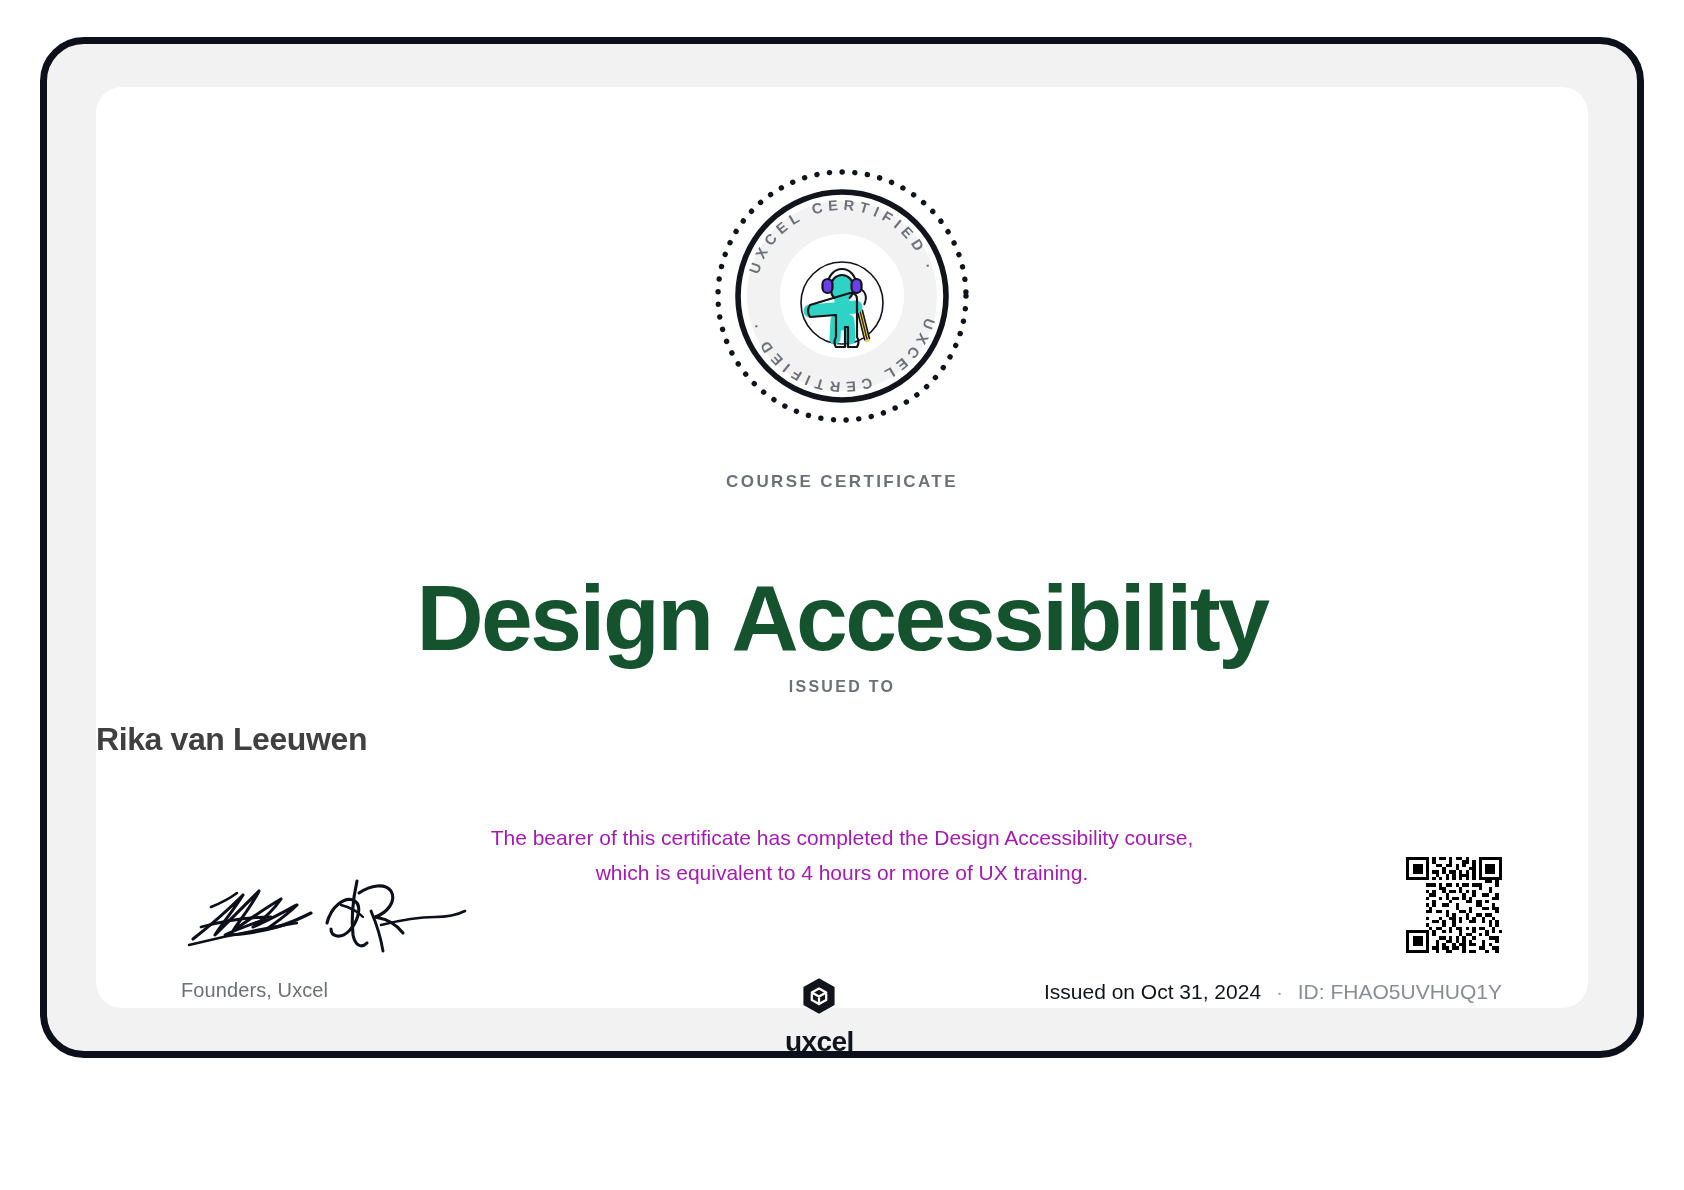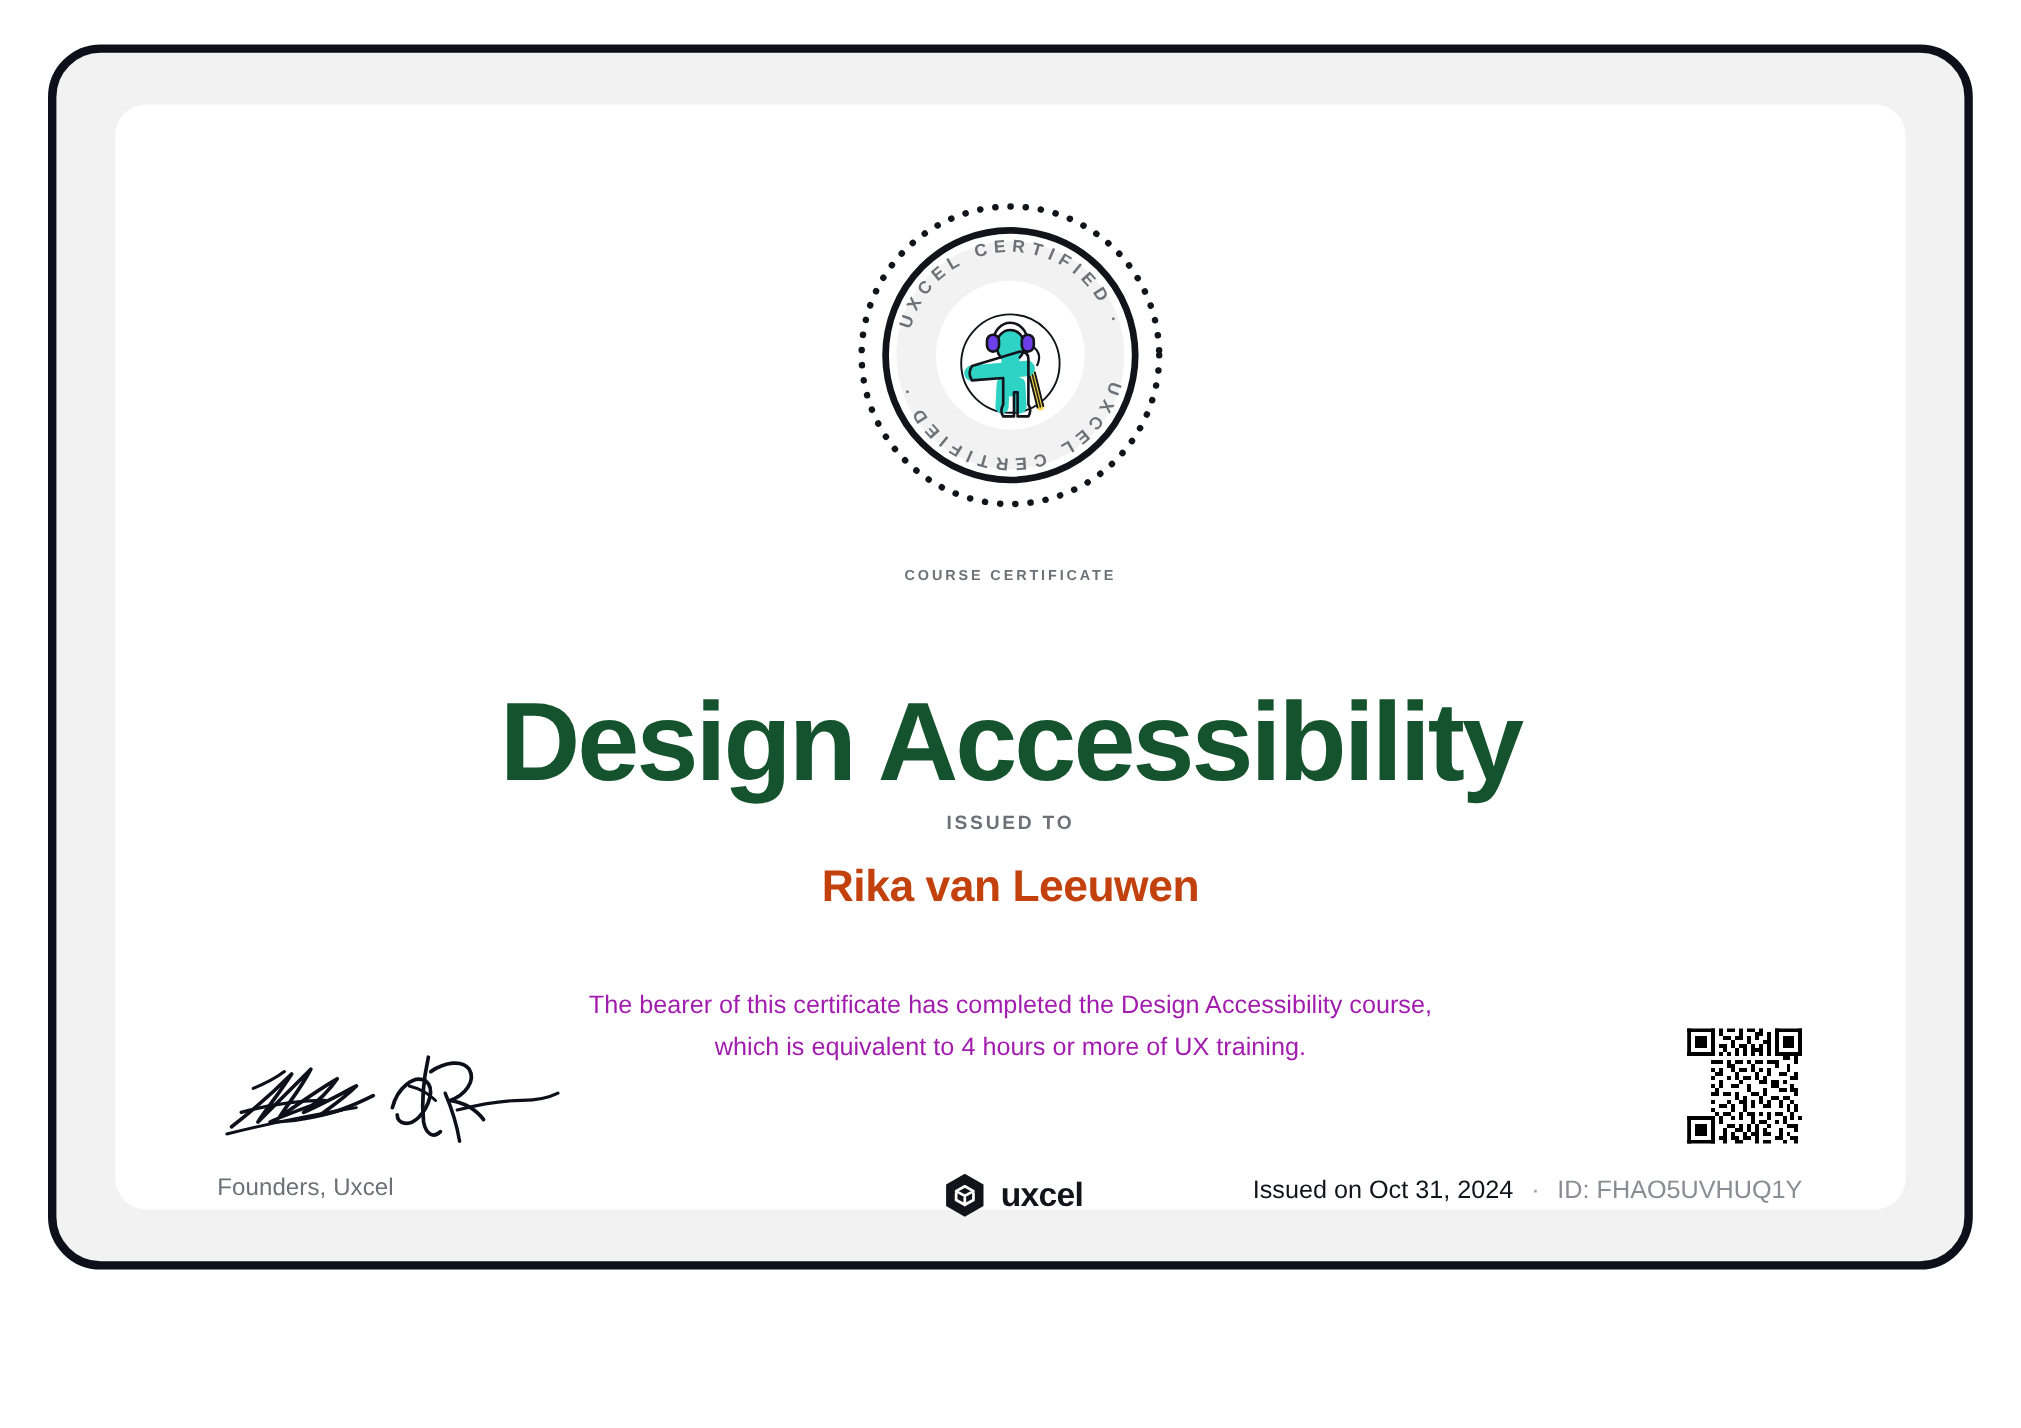--- a/index.html
+++ b/index.html
@@ -45,21 +45,21 @@
     height: 262px;
     margin-left: -131px;
   }
   .badge-wrap svg { display: block; width: 262px; height: 262px; }
 
   
   .kicker {
     position: absolute;
     left: 0; right: 0;
     text-align: center;
-    font-size: 12px;
+    font-size: 17px;
     font-weight: 700;
     letter-spacing: 2.4px;
     color: #6e7078;
   }
   .kicker-course { top: 385px; }
   .kicker-issued { top: 591px; font-size: 16px; letter-spacing: 2.3px; }
 
   .course-title {
     position: absolute;
     left: 0; right: 0;
@@ -69,26 +69,25 @@
     line-height: 110px;
     font-weight: 700;
     letter-spacing: -2.5px;
     color: #14532d;
   }
 
   .recipient {
     position: absolute;
     left: 0; right: 0;
     top: 628px;
-    text-align: center;
-    font-size: 37px;
+    font-size: 32px;
     line-height: 48px;
     font-weight: 700;
     letter-spacing: -0.4px;
-    color: #c2410c;
+    color: #404040;
   }
 
   .blurb {
     position: absolute;
     left: 50%;
     top: 712px;
     width: 860px;
     margin-left: -430px;
     text-align: center;
     font-size: 21px;
@@ -112,20 +111,21 @@
   }
 
   .brand {
     position: absolute;
     left: 50%;
     top: 890px;
     margin-left: -57px;
     display: flex;
     align-items: center;
     gap: 11px;
+    flex-direction: column;
   }
   .brand-mark { width: 38px; height: 38px; display: block; }
   .brand-name {
     font-size: 28px;
     font-weight: 700;
     letter-spacing: -0.6px;
     color: #12141c;
   }
 
   .issue-line {

